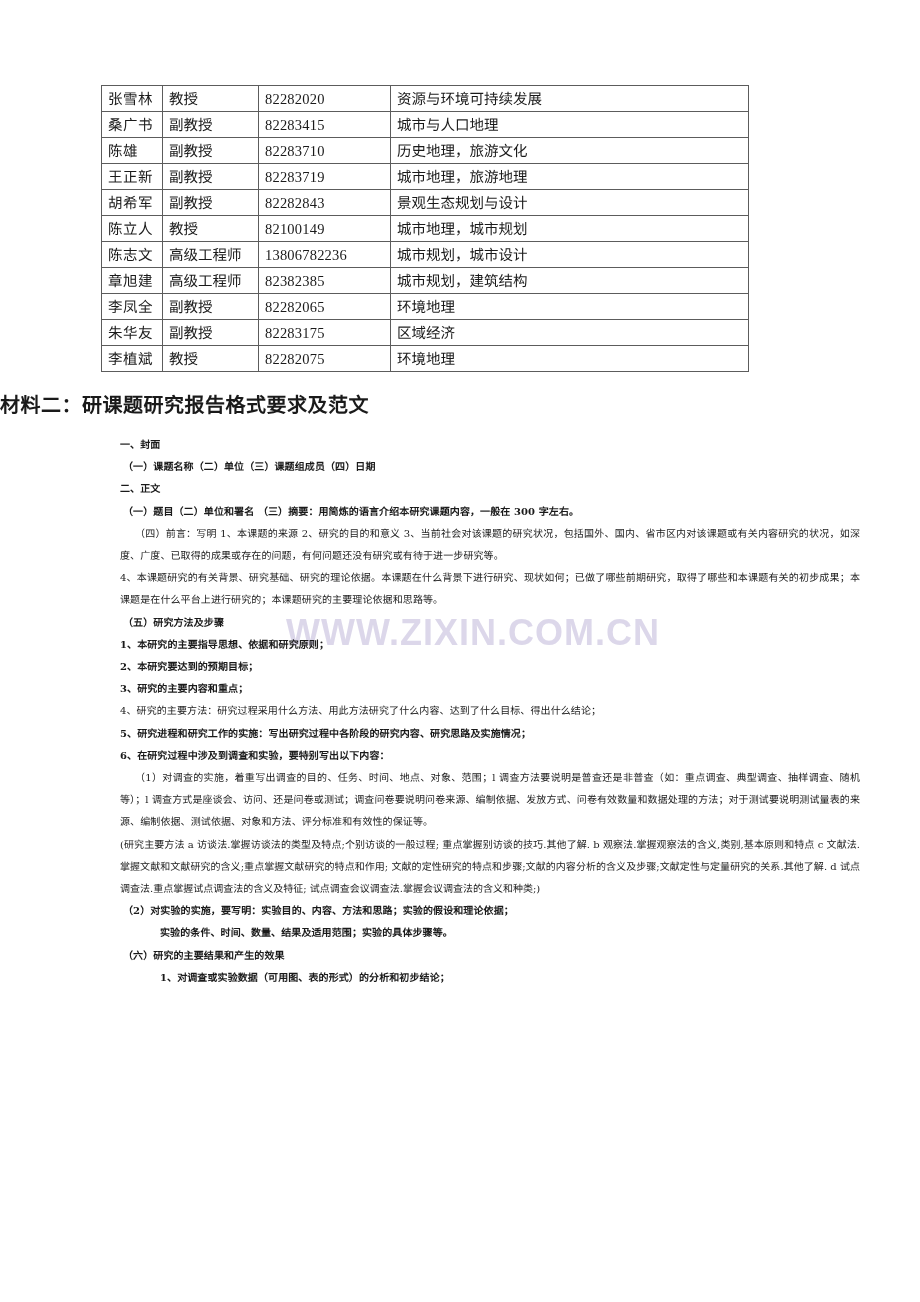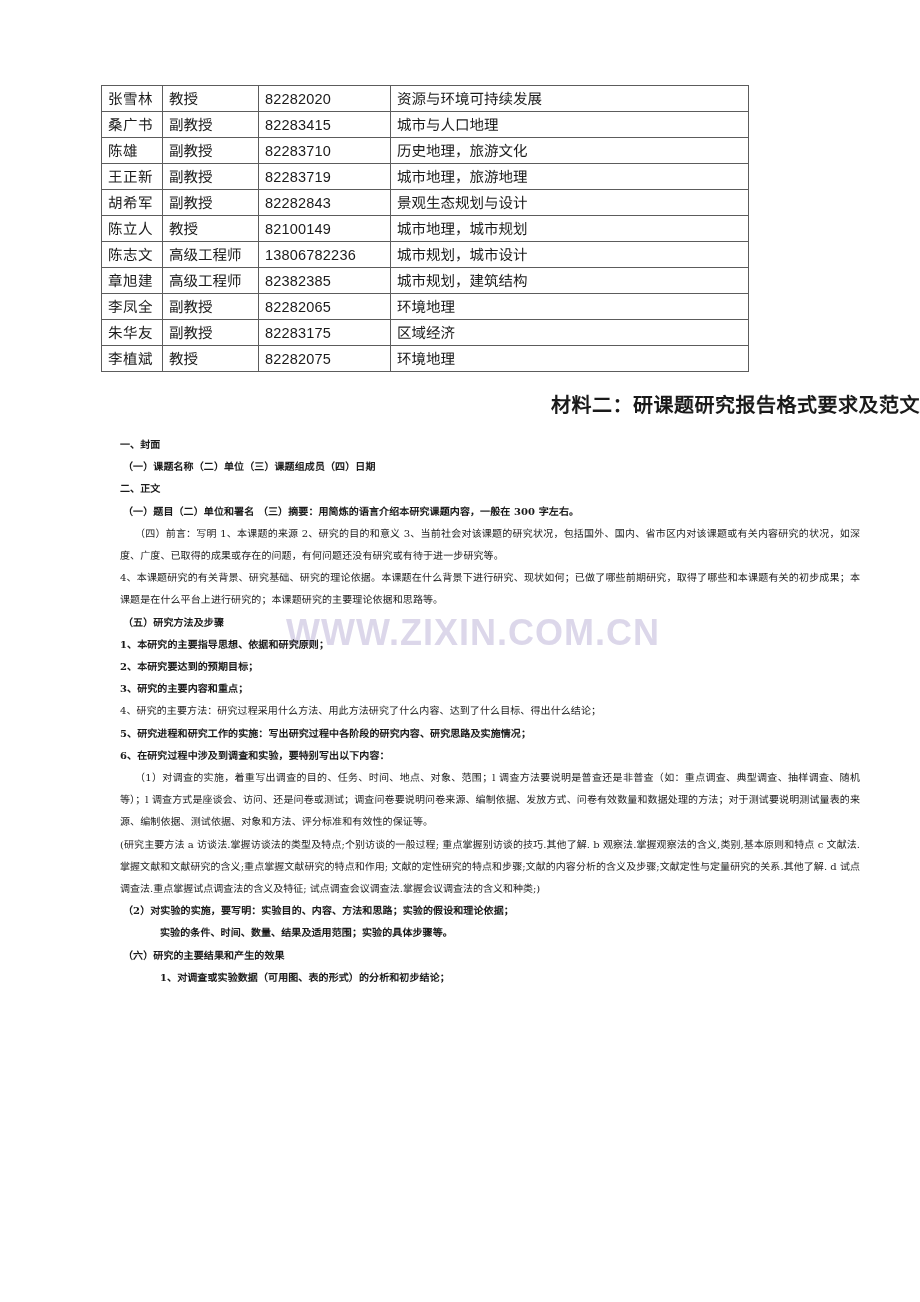--- a/index.html
+++ b/index.html
@@ -79,32 +79,32 @@
     vertical-align: middle;
     white-space: nowrap;
     overflow: hidden;
   }
   table.staff col.c-name  { width: 61px; }
   table.staff col.c-title { width: 96px; }
   table.staff col.c-phone { width: 132px; }
   table.staff col.c-field { width: 358px; }
   td.cell-name  { letter-spacing: .5px; }
   td.cell-phone {
-    font-family: Liberation Sans, sans-serif;
+    font-family: Liberation Serif, serif;
     letter-spacing: .2px;
     margin-top: 26px;
   }
 
   
   #doc-title {
     position: absolute;
     left: 0;
     top: 390px;
     width: 920px;
-    text-align: right;
+    text-align: left;
     font-size: 20px;
     font-weight: 700;
     letter-spacing: .5px;
     line-height: 30px;
   }
 
   
   #body-text {
     position: absolute;
     left: 100px;

